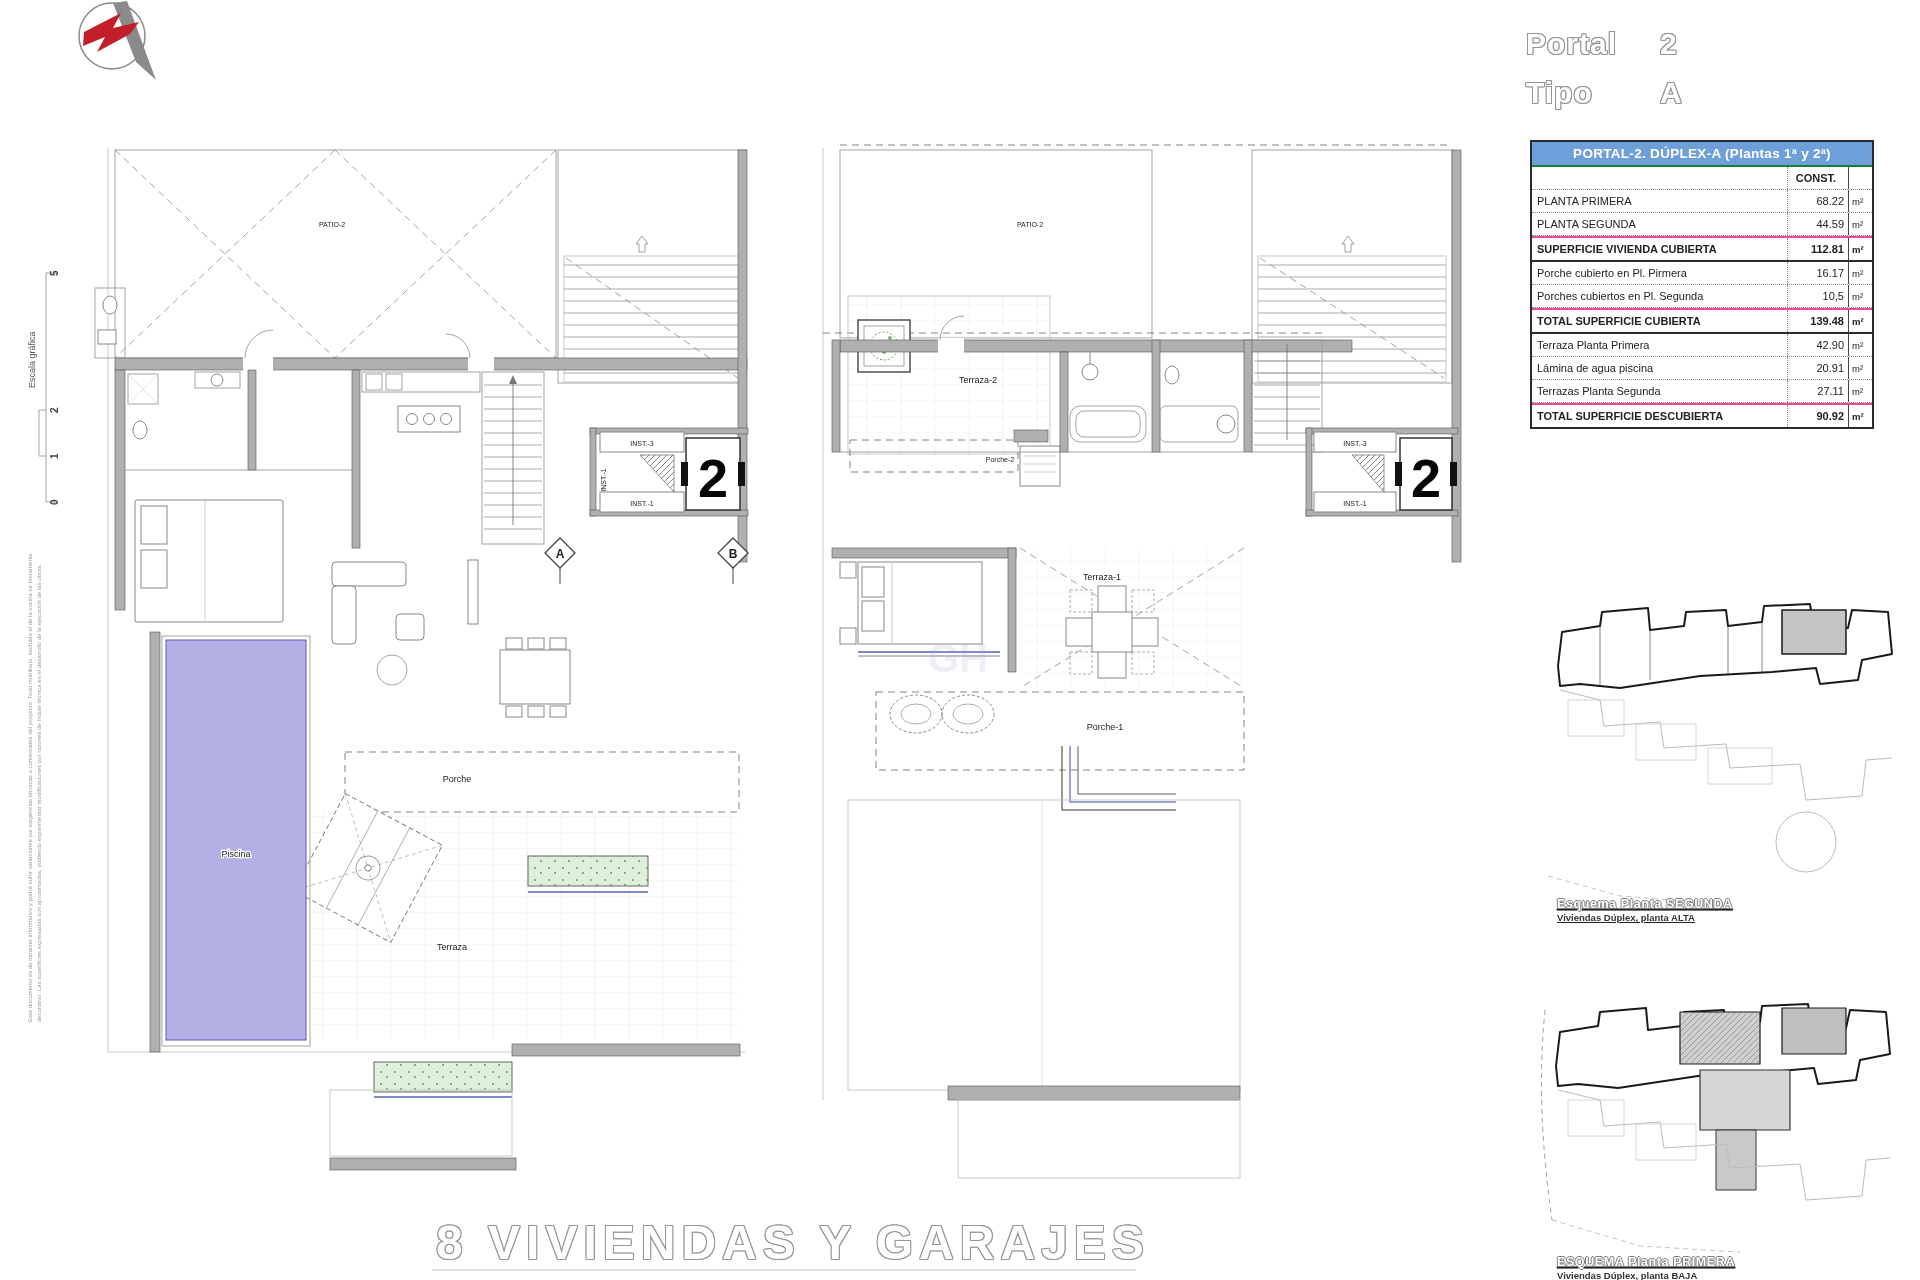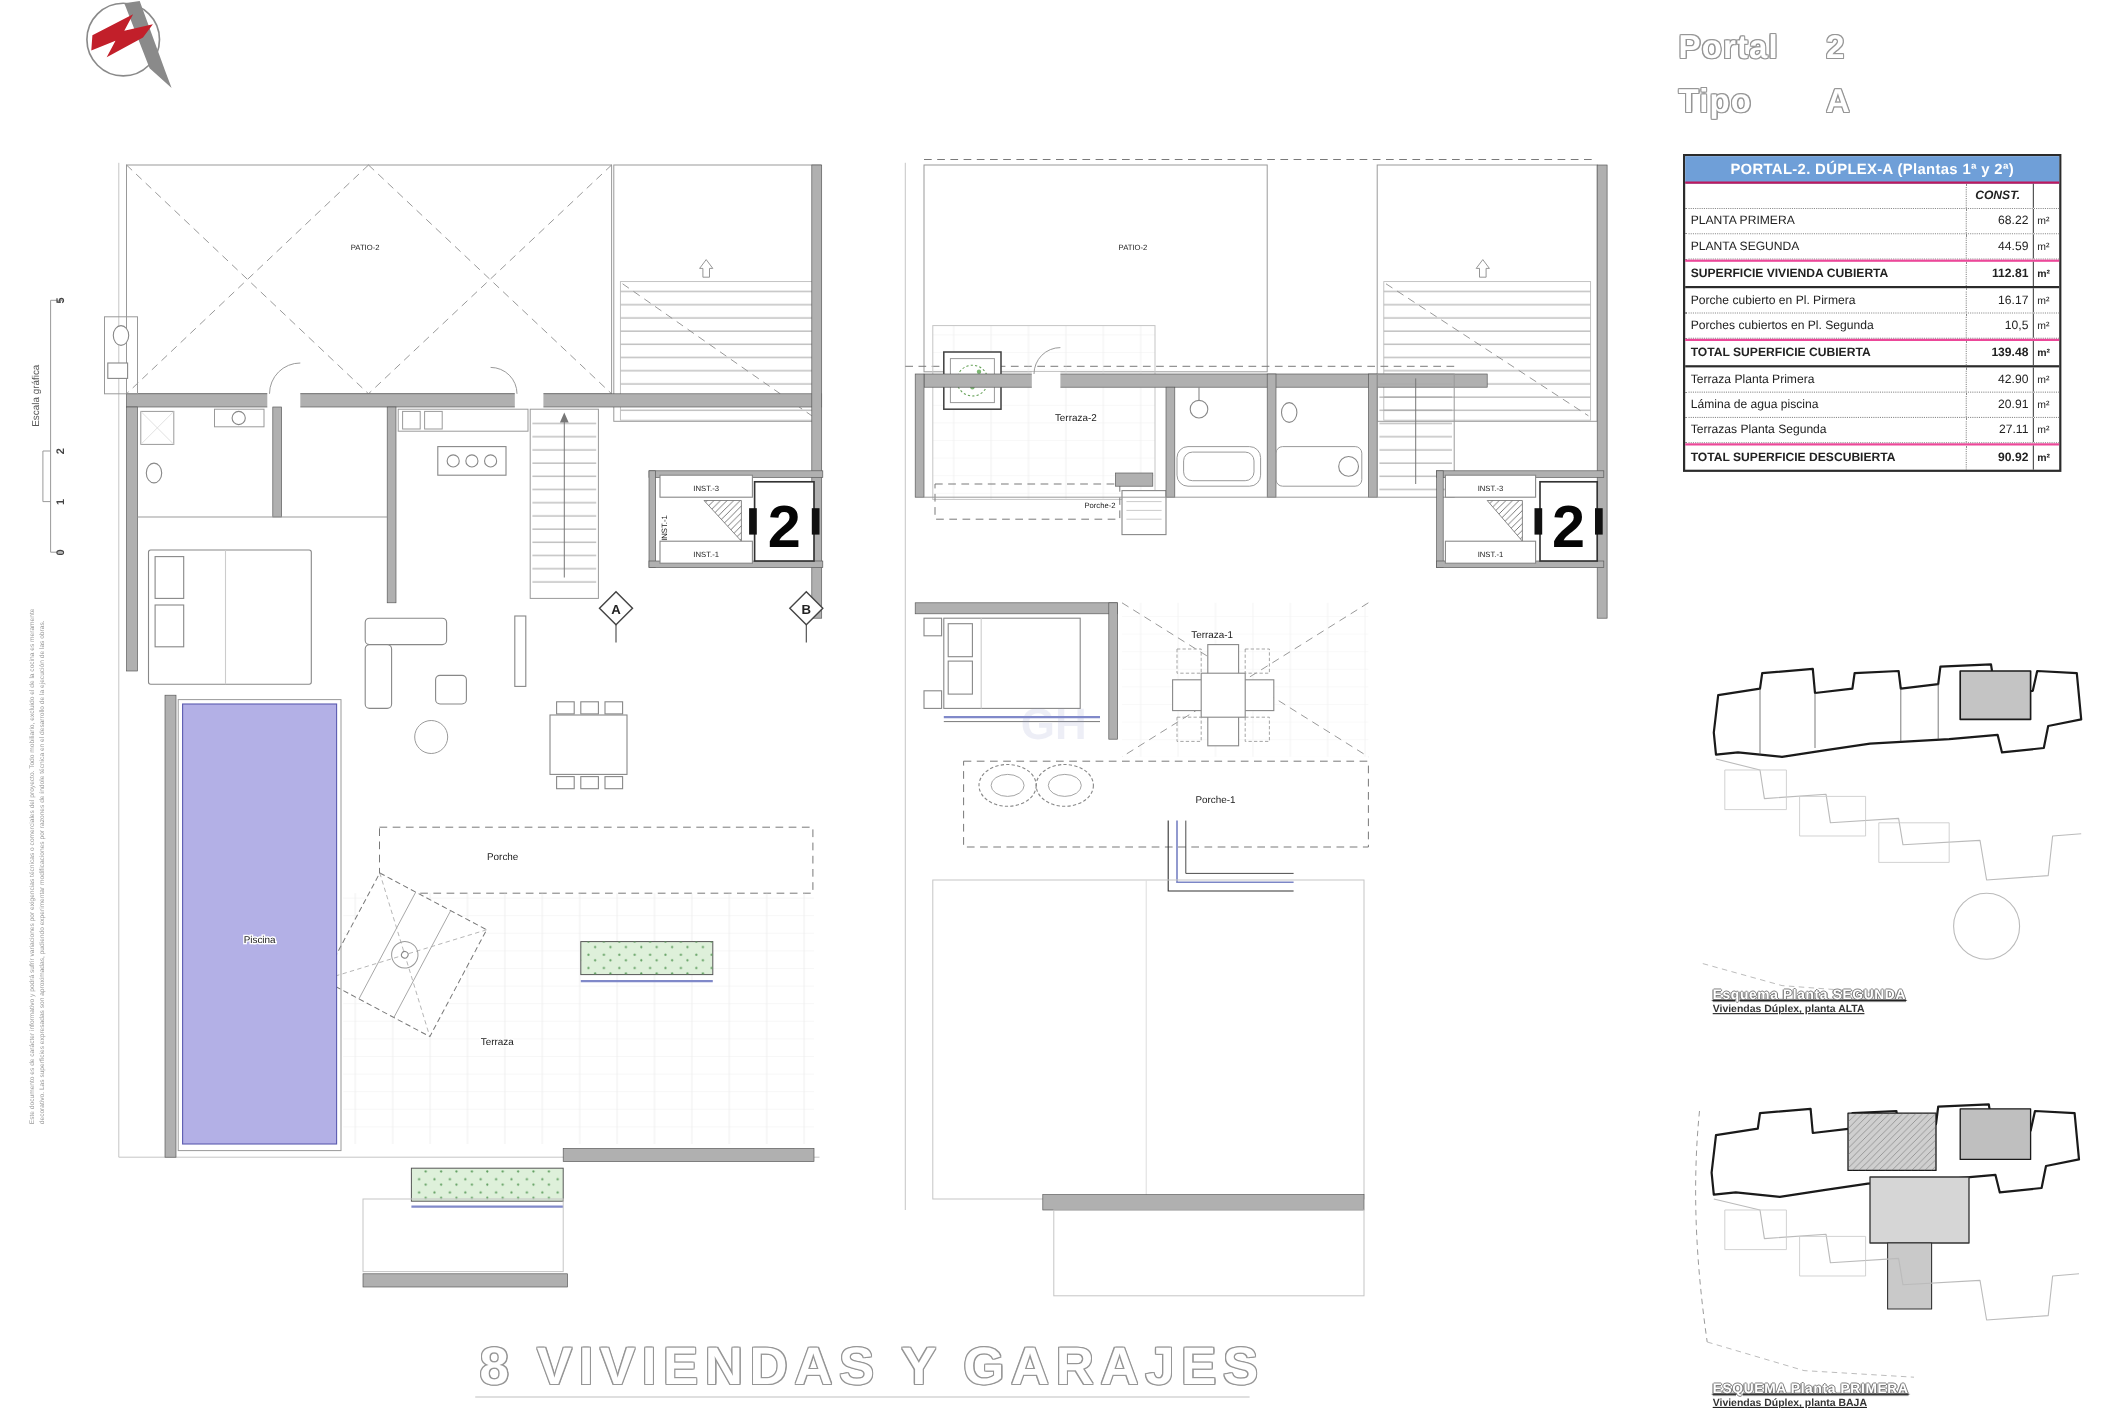--- a/index.html
+++ b/index.html
@@ -14,28 +14,28 @@
   .outline-sm{color:#fff;
     text-shadow:-1px 0 0 #7d7d7d,1px 0 0 #7d7d7d,0 -1px 0 #7d7d7d,0 1px 0 #7d7d7d;}
 
   .title-block{position:absolute;left:1526px;top:14px;}
   .tb-row{display:flex;font-weight:bold;font-size:30px;line-height:38px;letter-spacing:1px;}
   .tb-label{width:134px;}
 
   .area-table{position:absolute;left:1530px;top:140px;width:340px;border:2px solid #2b2b2b;
               background:#fff;font-size:11px;}
   .tbl-title{height:23px;line-height:23px;text-align:center;background:#6f9fd8;color:#fff;
-             font-weight:bold;font-size:13.5px;border-bottom:2px solid #be185d;letter-spacing:.3px;}
+             font-weight:bold;font-size:13.5px;border-bottom:2px solid #15803d;letter-spacing:.3px;}
   .tbl-head-row,.tbl-row{display:flex;align-items:center;height:22px;border-bottom:1px dotted #8a8a8a;}
   .c-label{flex:0 0 250px;padding-left:5px;border-right:1px dotted #8a8a8a;white-space:nowrap;
            overflow:hidden;height:100%;display:flex;align-items:center;}
   .c-val{flex:0 0 56px;text-align:right;padding-right:4px;border-right:1px solid #444;height:100%;
          display:flex;align-items:center;justify-content:flex-end;}
   .c-unit{flex:1;padding-left:3px;font-size:9.5px;}
-  .tbl-head-row .c-val{justify-content:center;font-weight:bold;font-style:italic;}
+  .tbl-head-row .c-val{justify-content:center;font-weight:bold;}
   .tbl-row.bold{font-weight:bold;border-top:2px solid #ec4899;border-bottom:2px solid #2b2b2b;}
   .tbl-row:last-child{border-bottom:none;}
 
   .footer-title{position:absolute;left:436px;top:1204px;font-size:48px;font-weight:bold;
                 letter-spacing:6px;white-space:nowrap;}
 
   .cap{position:absolute;left:1557px;text-decoration:underline;}
   .cap-title{font-size:12.5px;font-weight:bold;letter-spacing:.6px;}
   .cap-sub{font-size:9.5px;font-weight:bold;color:#333;margin-top:1px;}
   .cap-upper{top:897px;}

